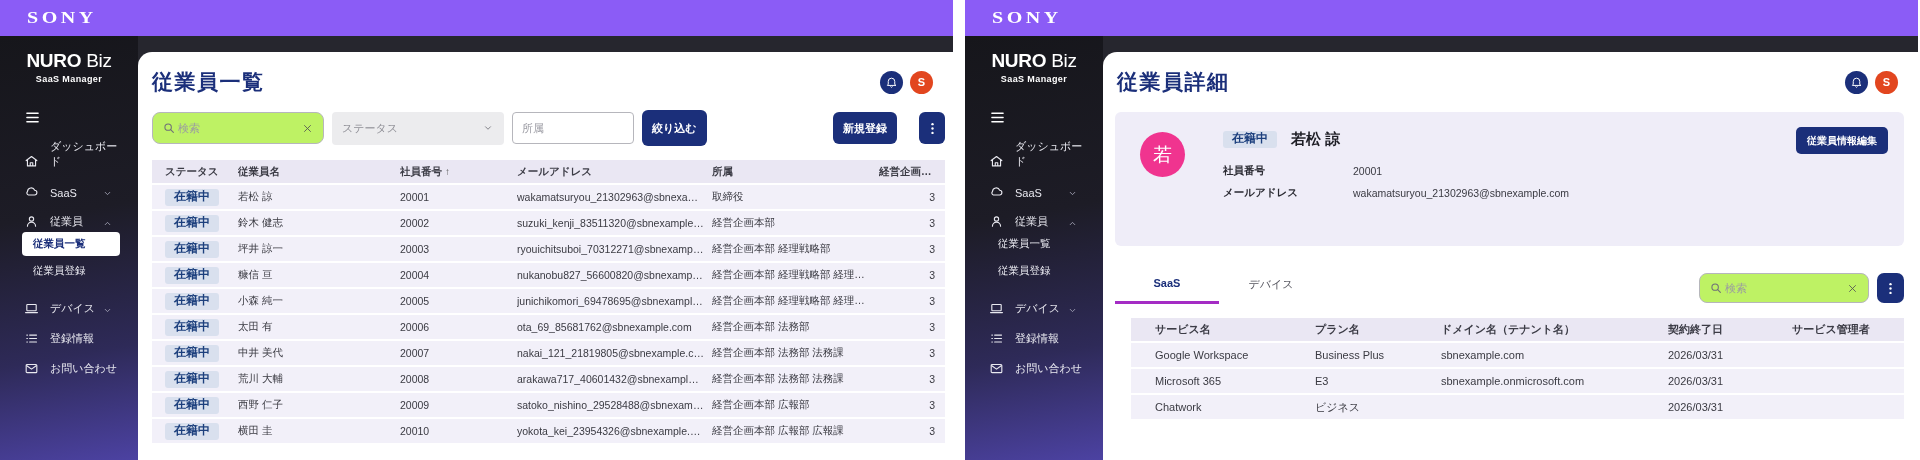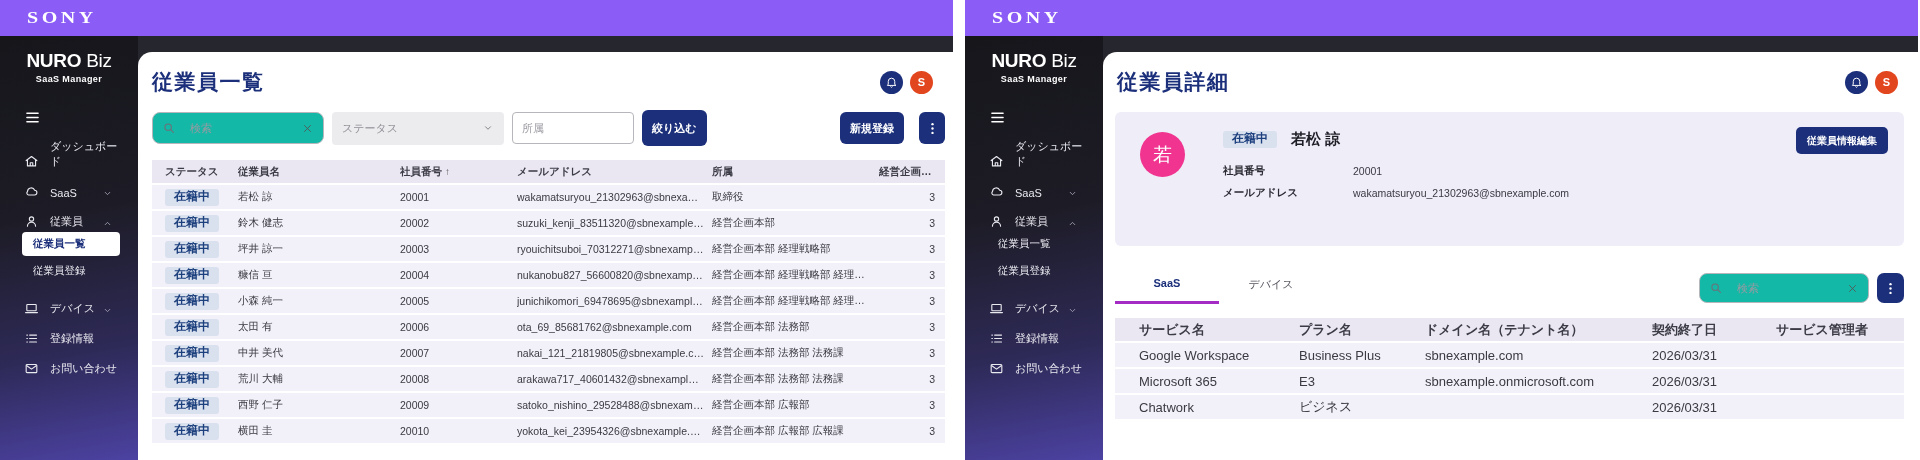--- a/index.html
+++ b/index.html
@@ -56,35 +56,35 @@
   .page-title { font-size:21px; color:var(--accent); margin:0; font-weight:700; letter-spacing:1.5px; }
   .top-icons { margin-left:auto; display:flex; gap:7px; align-items:center; }
   .circle-btn { width:23px; height:23px; border-radius:50%; display:flex; align-items:center; justify-content:center; cursor:pointer; }
   .bell-btn { background:var(--accent); color:#fff; }
   .avatar-s { background:var(--avatar-orange); color:#fff; font-size:11px; font-weight:700; }
 
   
   .filter-row { display:flex; align-items:center; margin:14px 8px 0 14px; gap:8px; }
   .search-box {
     width:172px; height:32px; border:1px solid #b6b6bc; border-radius:8px;
-    display:flex; align-items:center; padding:0 9px; gap:12px; background:#14b8a6; color:#6f6f78;
+    display:flex; align-items:center; padding:0 9px; gap:0; background:#bef264; color:#6f6f78;
   }
   .search-box input { border:none; outline:none; flex:1; font-size:11px; min-width:0; color:#333; background:transparent; }
   .search-box input::placeholder { color:#9a9aa2; }
   .clear-x { color:#555; display:flex; cursor:pointer; }
   .status-select {
     width:172px; height:33px; background:#ececee; border-radius:4px;
     display:flex; align-items:center; padding:0 10px; color:#8f8f96; font-size:11px; cursor:pointer;
   }
   .status-select .chev { margin-left:auto; color:#77777e; display:flex; }
   .dept-input { width:122px; height:32px; border:1px solid #b6b6bc; border-radius:4px; padding:0 9px; font-size:11px; outline:none; color:#333; }
   .dept-input::placeholder { color:#9a9aa2; }
   .btn { background:var(--accent); color:#fff; border:none; border-radius:6px; font-weight:700; font-size:11px; cursor:pointer; font-family:inherit; }
   .filter-btn { height:36px; padding:0 10px; }
-  .actions { margin-left:auto; display:flex; gap:15px; }
+  .actions { margin-left:auto; display:flex; gap:22px; }
   .new-btn { height:32px; padding:0 10px; }
   .kebab-btn { width:26px; height:32px; border-radius:6px; display:flex; align-items:center; justify-content:center; }
 
   
   .table { margin:14px 8px 0 14px; font-size:10.5px; color:#3a3a42; }
   .trow {
     display:grid; grid-template-columns:73px 162px 117px 195px 1fr 60px;
     align-items:center; height:26px; background:var(--row-bg); border-bottom:2px solid #fff;
     padding:0 6px 0 13px; cursor:pointer;
   }
@@ -118,21 +118,21 @@
   
   .tabs-row { display:flex; align-items:center; margin:26px 14px 0 12px; height:32px; }
   .tabs { display:flex; align-self:flex-end; }
   .tab { width:104px; text-align:center; font-size:11px; color:#55555e; padding:8px 0 9px; cursor:pointer; border-bottom:3px solid transparent; }
   .tab.active { color:var(--accent); font-weight:700; border-bottom-color:var(--tabline); }
   .tabs-right { margin-left:auto; display:flex; gap:8px; align-items:center; }
   .tabs-right .search-box { width:170px; height:30px; }
   .tabs-right .kebab-btn { width:27px; height:30px; border-radius:7px; }
 
   
-  .rtable { margin:14px 14px 0 12px; font-size:13px; color:#3a3a42; }
+  .rtable { margin:14px 14px 0 28px; font-size:11px; color:#3a3a42; }
   .rrow {
     display:grid; grid-template-columns:160px 126px 227px 124px 1fr;
     height:26px; align-items:center; background:var(--row-bg); border-bottom:2px solid #fff;
     padding-left:24px; cursor:pointer;
   }
   .rrow.rhead { background:var(--head-bg); font-weight:700; height:25px; color:#3c3c46; cursor:default; }
 
   .icn svg { display:block; }
 </style>
 </head>

